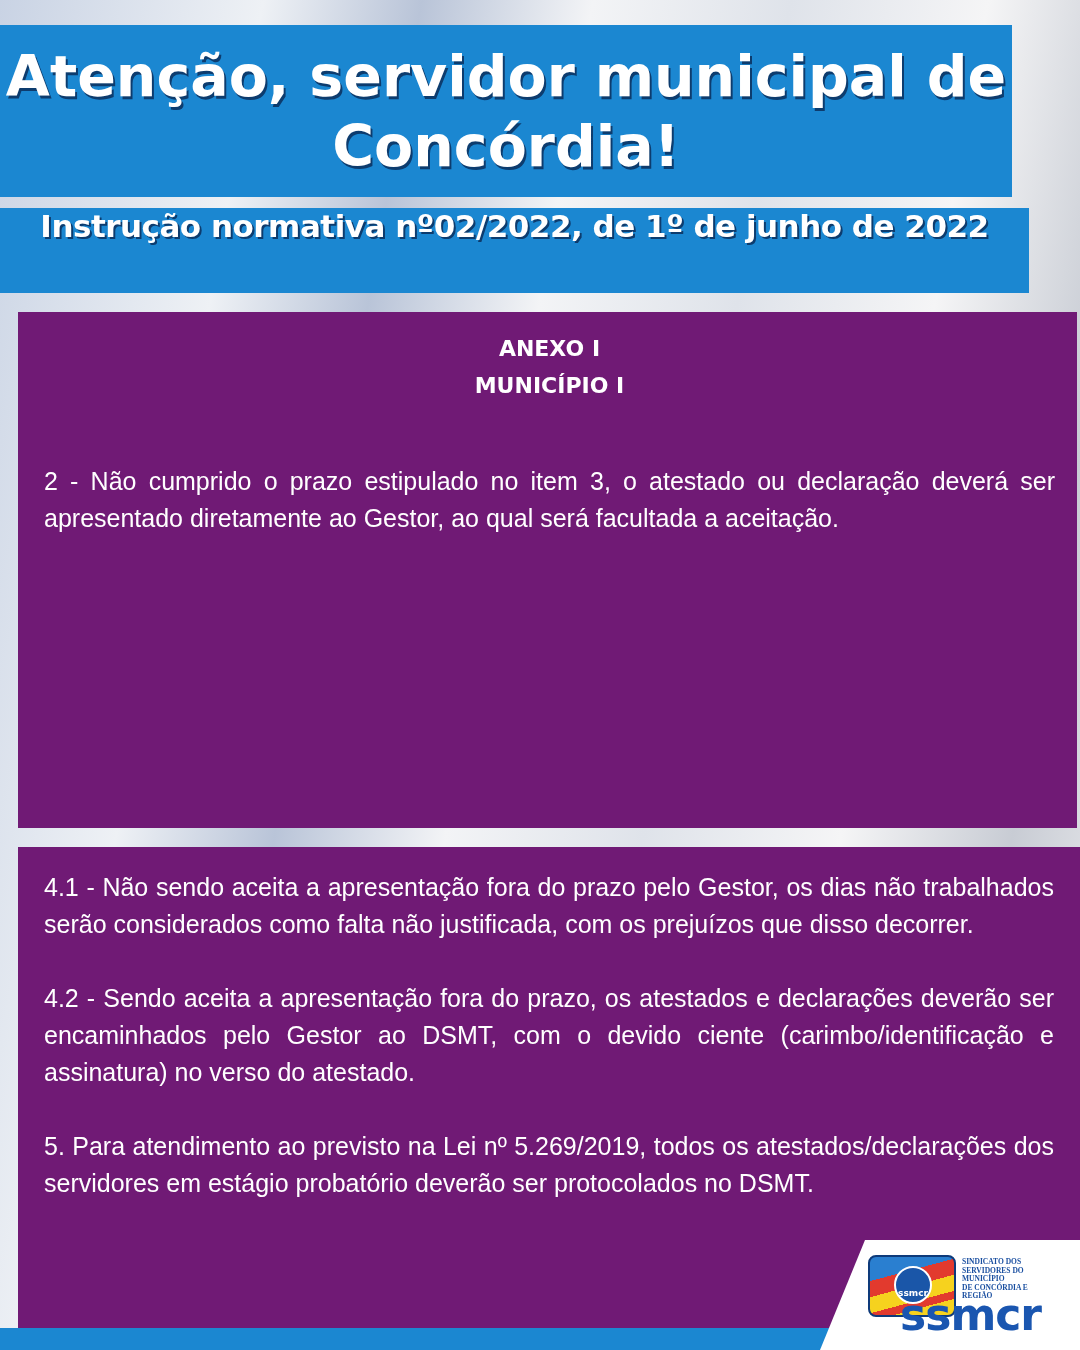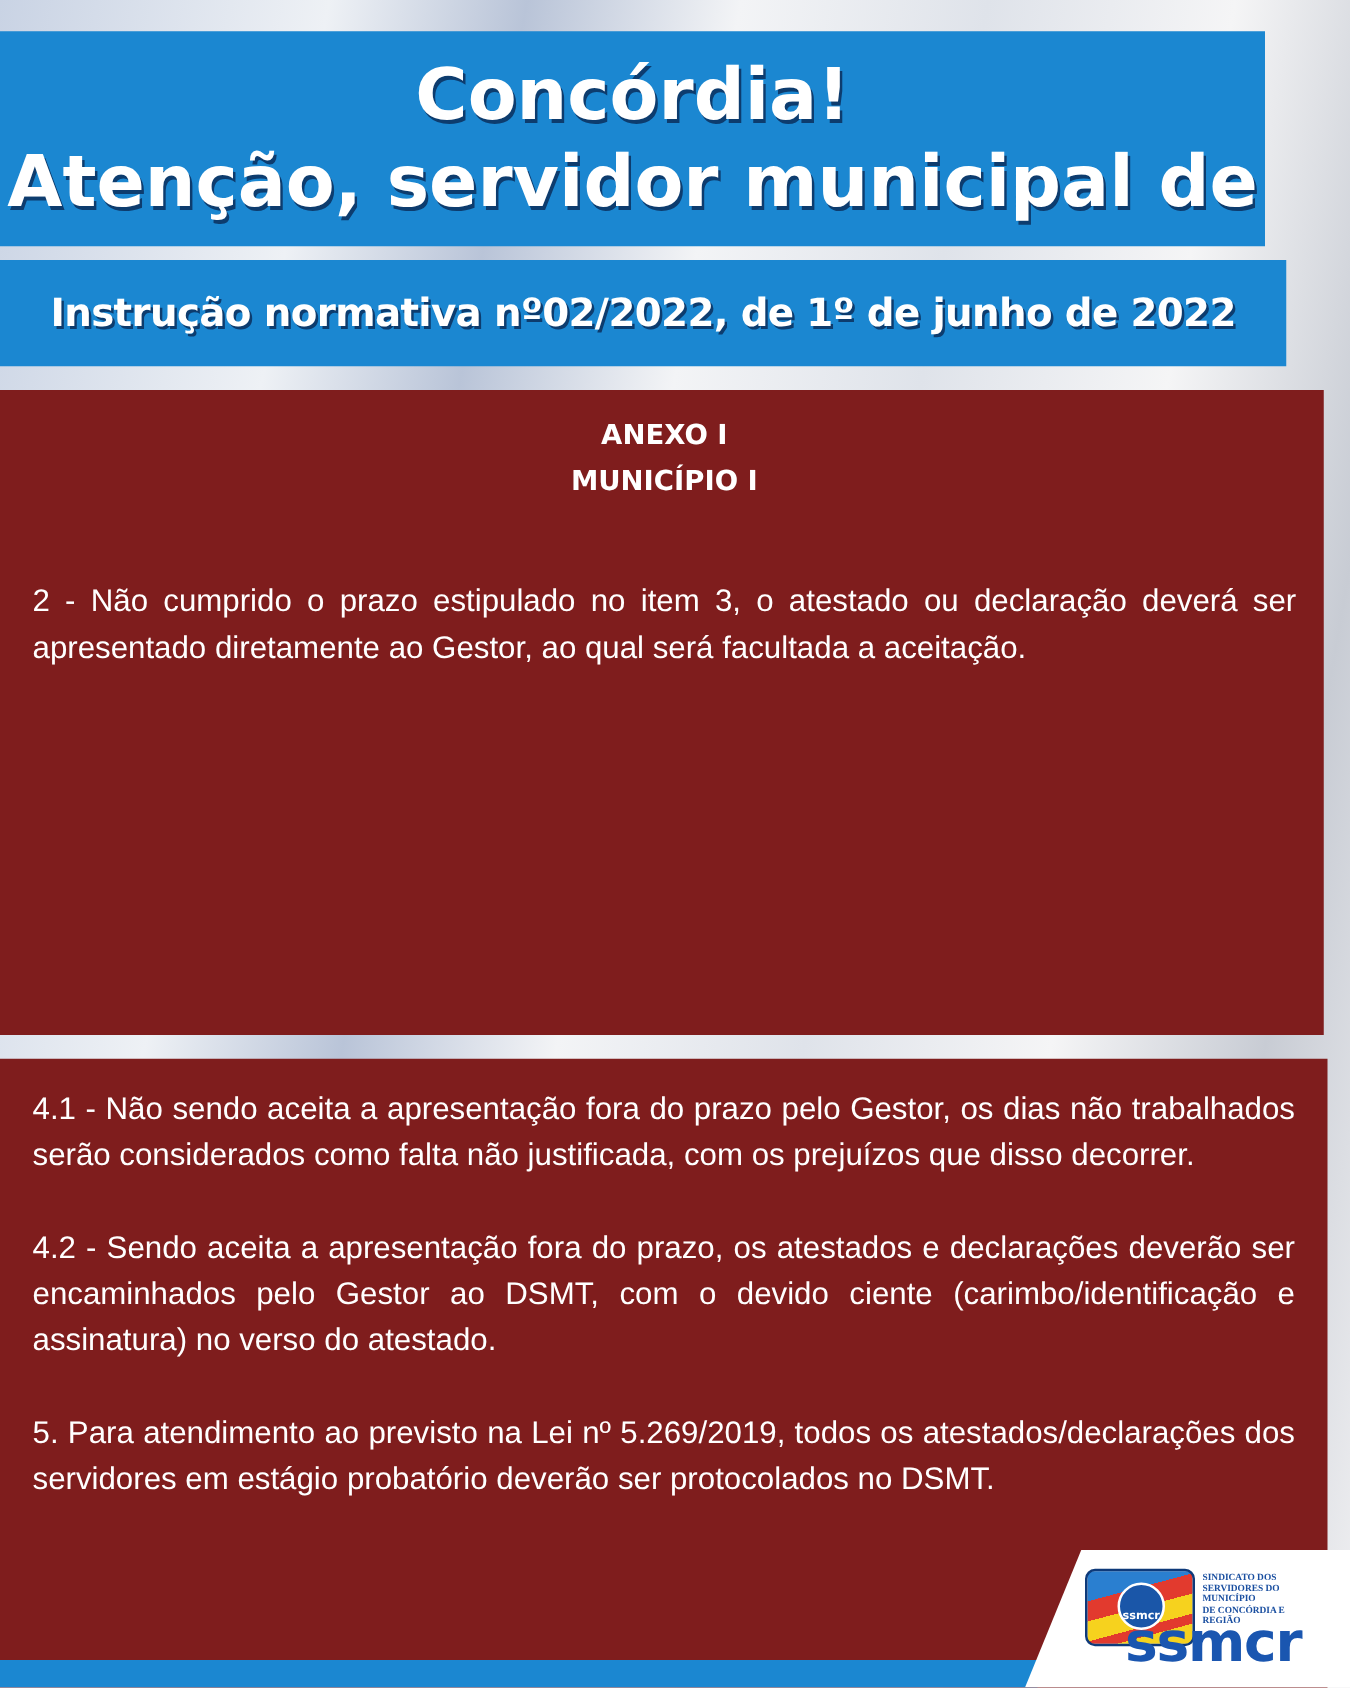--- a/index.html
+++ b/index.html
@@ -14,28 +14,28 @@
     background: #1b87d1;
     display: flex; flex-direction: column; align-items: center; justify-content: center;
     color: #fff; font-weight: bold; font-size: 57px; line-height: 70px;
     text-shadow: 2px 3px 0 #0d3c6e;
     text-align: center;
   }
   .title-box span { display: block; }
   .subtitle-box {
     position: absolute; left: 0; top: 208px; width: 1029px; height: 85px;
     background: #1b87d1;
-    display: flex; align-items: center; justify-content: center;
+    display: flex; align-items: flex-start; justify-content: center;
     color: #fff; font-weight: bold; font-size: 31px;
     text-shadow: 2px 2px 0 #0d3c6e;
     letter-spacing: -0.5px;
   }
   .panel {
-    position: absolute; left: 0;
-    background: #7f1d1d;
+    position: absolute; left: 18px;
+    background: #701a75;
     color: #fff;
     font-family: "Liberation Sans", sans-serif;
     font-size: 25px; line-height: 37px;
   }
   .panel1 { top: 312px; width: 1059px; height: 516px; padding: 18px 22px 0 26px; }
   .panel2 { top: 847px; width: 1062px; height: 572px; padding: 22px 26px 0 26px; }
   .heading {
     text-align: center; font-weight: bold; font-size: 22px; line-height: 37px;
     font-family: "DejaVu Sans", sans-serif;
   }
@@ -74,22 +74,22 @@
   .logo-big {
     position: absolute; left: 40px; top: 40px;
     font-family: "DejaVu Sans", sans-serif; font-weight: bold; font-size: 44px; line-height: 50px;
     color: #1a56b0; letter-spacing: -1px;
   }
 </style>
 </head>
 <body>
 
 <div class="title-box">
+  <span>Atenção, servidor municipal de</span>
   <span>Concórdia!</span>
-  <span>Atenção, servidor municipal de</span>
 </div>
 
 <div class="subtitle-box">
   <span>Instrução normativa nº02/2022, de 1º de junho de 2022</span>
 </div>
 
 <div class="panel panel1">
   <div class="heading">ANEXO I</div>
   <div class="heading">MUNICÍPIO I</div>
   <div class="gap"></div>

